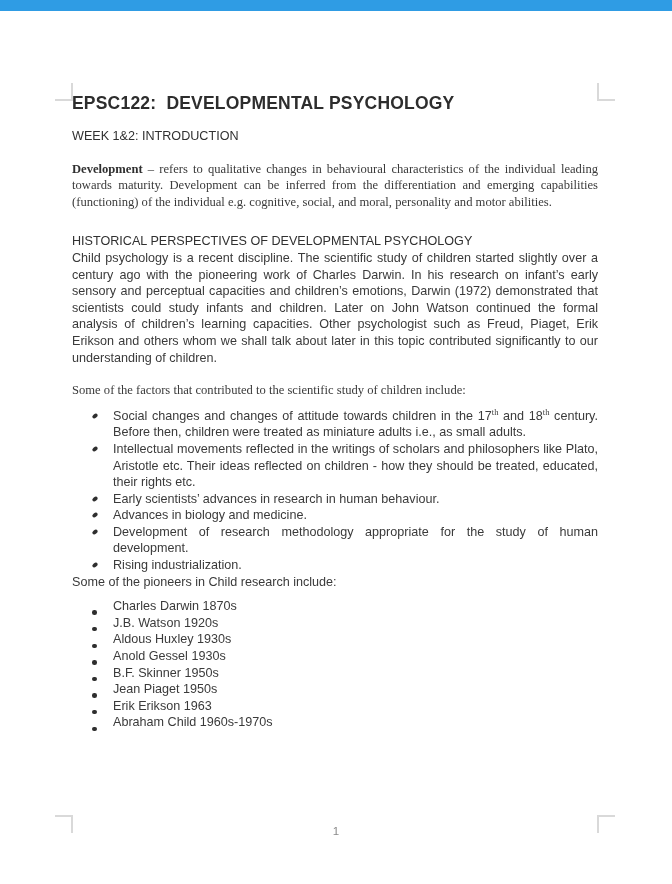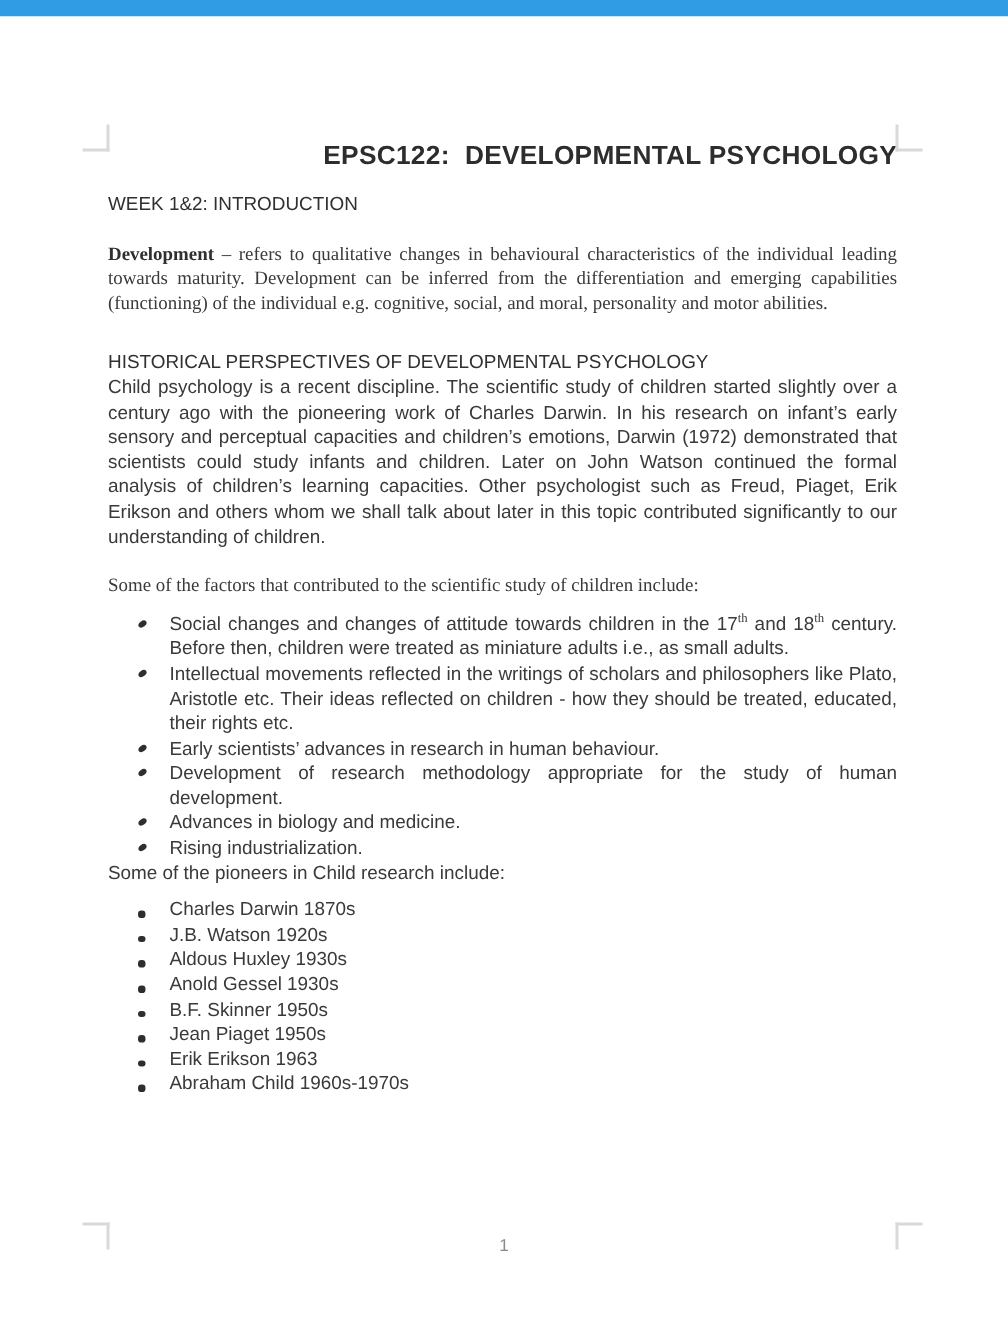--- a/index.html
+++ b/index.html
@@ -24,21 +24,21 @@
   }
   
   .crop { position: absolute; width: 18px; height: 18px; }
   .crop.tl { left: 55px; top: 72px;  border-right: 2px solid #d9d9d9; border-bottom: 2px solid #d9d9d9; }
   .crop.tr { left: 597px; top: 72px; border-left: 2px solid #d9d9d9;  border-bottom: 2px solid #d9d9d9; }
   .crop.bl { left: 55px; top: 804px; border-right: 2px solid #d9d9d9; border-top: 2px solid #d9d9d9; }
   .crop.br { left: 597px; top: 804px; border-left: 2px solid #d9d9d9;  border-top: 2px solid #d9d9d9; }
 
   .title {
     margin-top: 82px;
-    text-align: right;
+    text-align: left;
     font-size: 17.5px;
     font-weight: bold;
     color: #2d2d2d;
     white-space: pre-wrap;
     letter-spacing: 0.2px;
   }
   .h {
     font-size: 12.6px; font-weight: normal; color: #303030;
     line-height: 16.6px;
   }
@@ -55,21 +55,21 @@
   ul { list-style: none; }
   .slant-list { margin-top: 9px; padding-left: 20px; }
   .slant-list li { display: flex; align-items: flex-start; }
   .sbullet-box { width: 21px; flex: 0 0 21px; padding-top: 6px; }
   .sbullet {
     display: block; width: 6px; height: 4px;
     background: #2e2e2e; border-radius: 50%;
     transform: rotate(-38deg);
   }
   .round-list { margin-top: 8px; padding-left: 20px; }
-  .round-list li { display: flex; align-items: center; }
+  .round-list li { display: flex; align-items: flex-end; }
   .rbullet-box { width: 21px; flex: 0 0 21px; padding-top: 6px; }
   .rbullet {
     display: block; width: 4.5px; height: 4.5px;
     background: #2e2e2e; border-radius: 50%;
   }
   .li-text {
     flex: 1; font-size: 12.6px; line-height: 16.6px;
     text-align: justify;
   }
   .round-list .li-text { text-align: left; }
@@ -121,27 +121,27 @@
       <li>
         <span class="sbullet-box">
             <span class="sbullet"></span>
           </span>
         <span class="li-text">Early scientists’ advances in research in human behaviour.</span>
       </li>
       <li>
         <span class="sbullet-box">
             <span class="sbullet"></span>
           </span>
+        <span class="li-text">Advances in biology and medicine.</span>
+      </li>
+      <li>
+        <span class="sbullet-box">
+            <span class="sbullet"></span>
+          </span>
         <span class="li-text">Development of research methodology appropriate for the study of human development.</span>
-      </li>
-      <li>
-        <span class="sbullet-box">
-            <span class="sbullet"></span>
-          </span>
-        <span class="li-text">Advances in biology and medicine.</span>
       </li>
       <li>
         <span class="sbullet-box">
             <span class="sbullet"></span>
           </span>
         <span class="li-text">Rising industrialization.</span>
       </li>
     </ul>
 
     <p class="para flush">Some of the pioneers in Child research include:</p>

